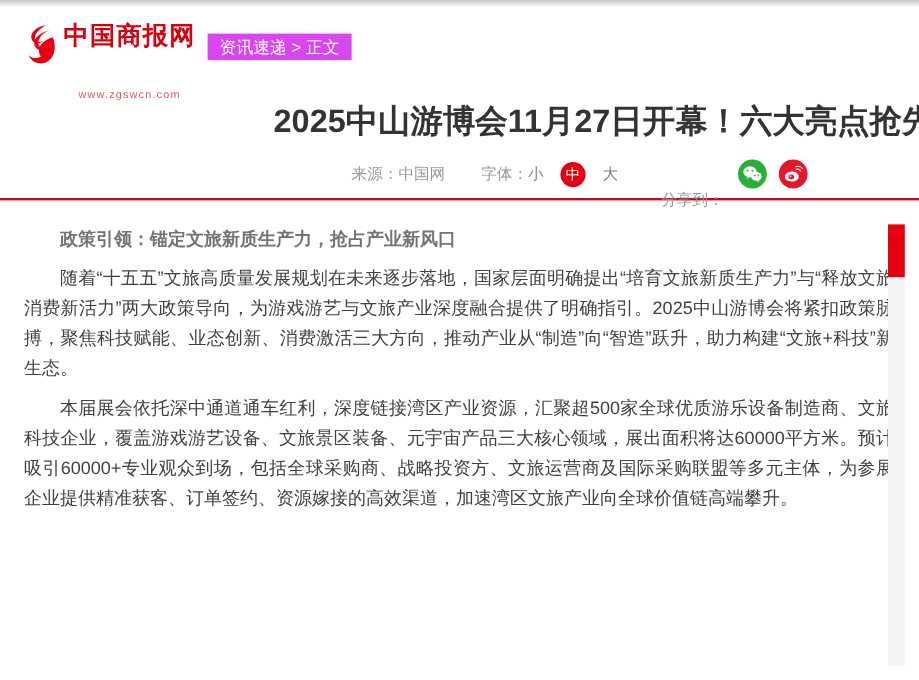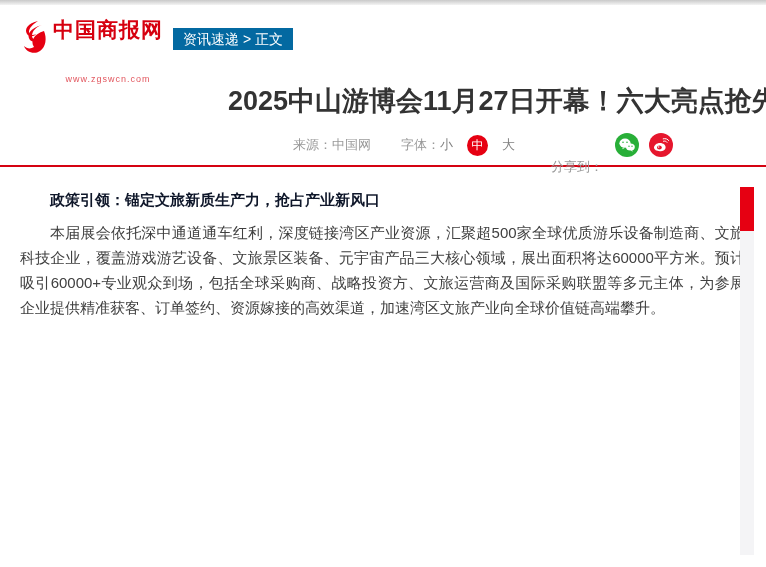--- a/index.html
+++ b/index.html
@@ -39,21 +39,21 @@
   .site-url {
     font-size: 9px;
     color: #e2565e;
     letter-spacing: 1px;
     line-height: 11px;
     margin-top: 32px;
   }
   .crumb-badge {
     margin-left: 10px;
     margin-top: 10px;
-    background: #0369a1;
+    background: #d946ef;
     color: #ffffff;
     font-size: 14px;
     line-height: 22px;
     height: 22px;
     padding: 0 10px;
     white-space: nowrap;
     cursor: pointer;
   }
   
   .article-title {
@@ -99,21 +99,21 @@
     font-size: 15px;
     line-height: 25px;
     color: #404040;
     text-align: justify;
   }
   .article-body p { text-indent: 2em; margin: 0 0 8px 0; }
   .article-body h3 {
     text-indent: 2em;
     font-size: 15px;
     font-weight: 700;
-    color: #0f172a;
+    color: #737373;
     margin: 0 0 8px 0;
   }
   
   .scrollbar-track {
     position: absolute;
     top: 187px; right: 12px;
     width: 14px; height: 368px;
     background: #f4f4f6;
   }
   .scrollbar-thumb {
@@ -173,18 +173,19 @@
       <path d="M10.5,3.2 C11.8,2.8 13.2,3.2 14,4.3" stroke="#ffffff" stroke-width="1" fill="none" stroke-linecap="round"></path>
       <path d="M10.2,0.8 C12.4,0.2 14.8,0.9 16,2.8" stroke="#ffffff" stroke-width="1" fill="none" stroke-linecap="round"></path>
     </svg>
   </span>
 </div>
 
 <div class="red-divider"></div>
 
 <div class="article-body">
     <h3>政策引领：锚定文旅新质生产力，抢占产业新风口</h3>
+    <p>随着“十五五”文旅高质量发展规划在未来逐步落地，国家层面明确提出“培育文旅新质生产力”与“释放文旅消费新活力”两大政策导向，为游戏游艺与文旅产业深度融合提供了明确指引。2025中山游博会将紧扣政策脉搏，聚焦科技赋能、业态创新、消费激活三大方向，推动产业从“制造”向“智造”跃升，助力构建“文旅+科技”新生态。</p>
     <p>本届展会依托深中通道通车红利，深度链接湾区产业资源，汇聚超500家全球优质游乐设备制造商、文旅科技企业，覆盖游戏游艺设备、文旅景区装备、元宇宙产品三大核心领域，展出面积将达60000平方米。预计吸引60000+专业观众到场，包括全球采购商、战略投资方、文旅运营商及国际采购联盟等多元主体，为参展企业提供精准获客、订单签约、资源嫁接的高效渠道，加速湾区文旅产业向全球价值链高端攀升。</p>
   </div>
 
 <div class="scrollbar-track">
   <div class="scrollbar-thumb"></div>
 </div>
 
 </body></html>

